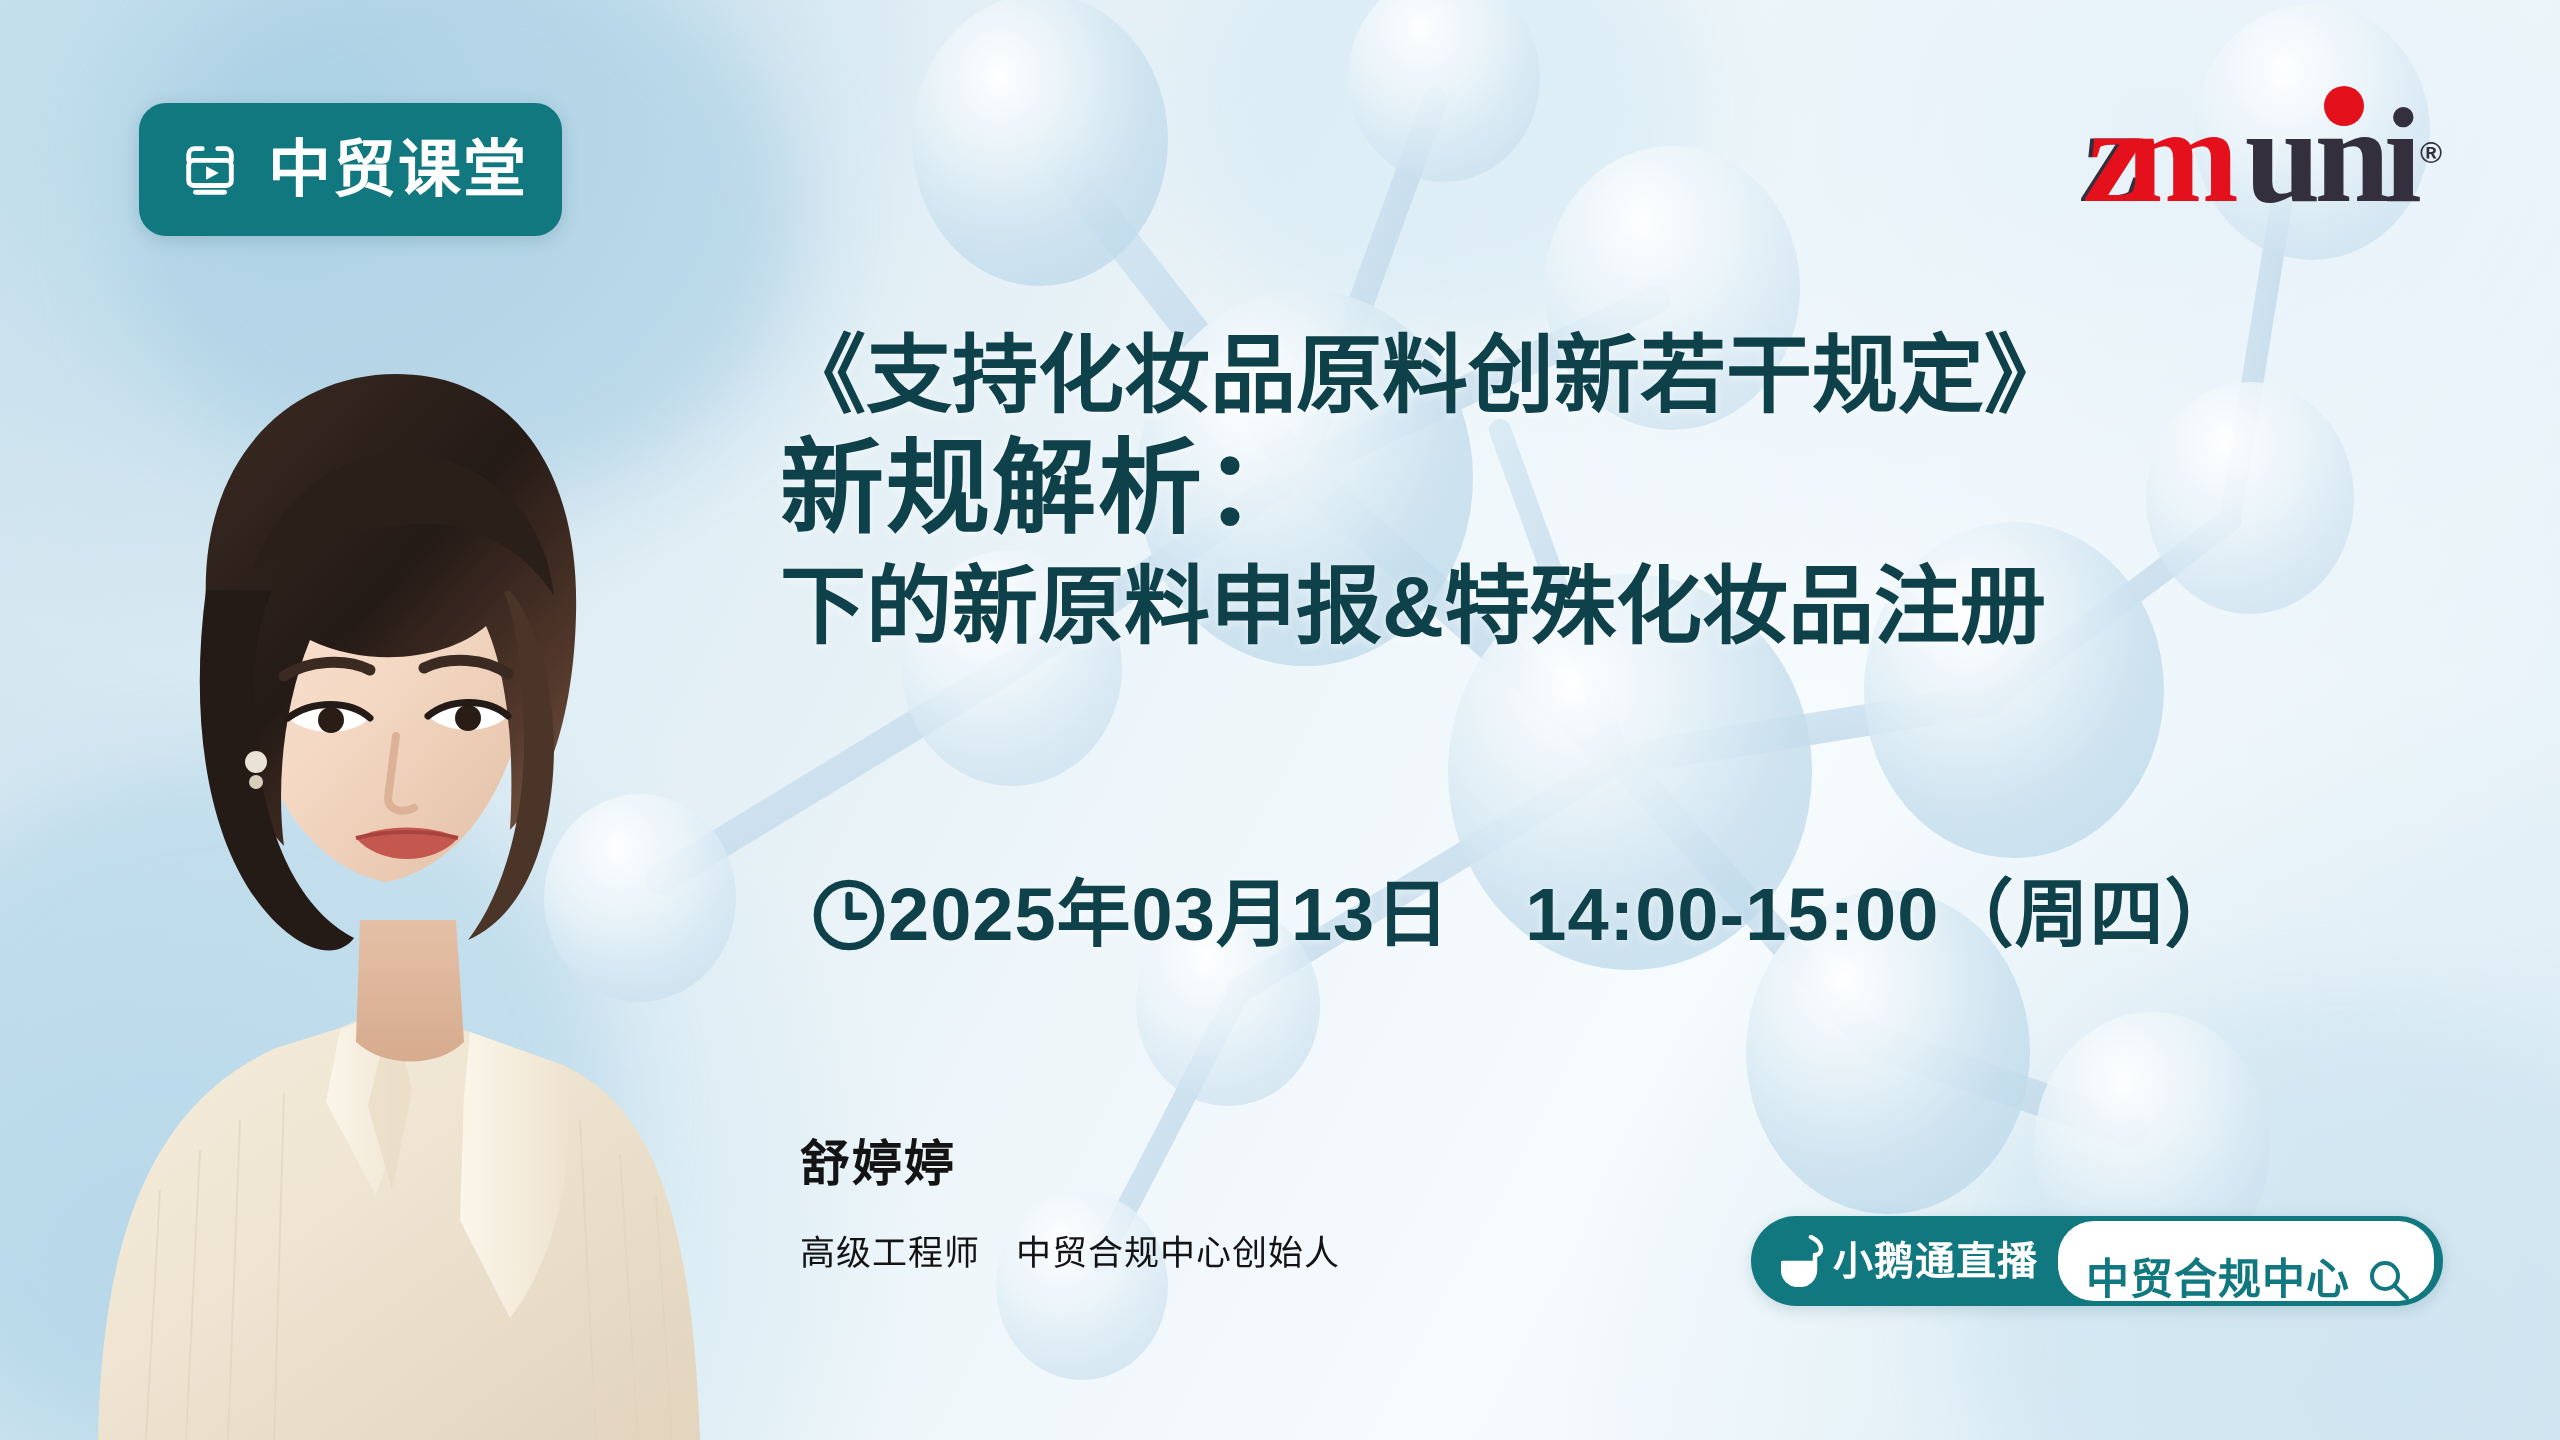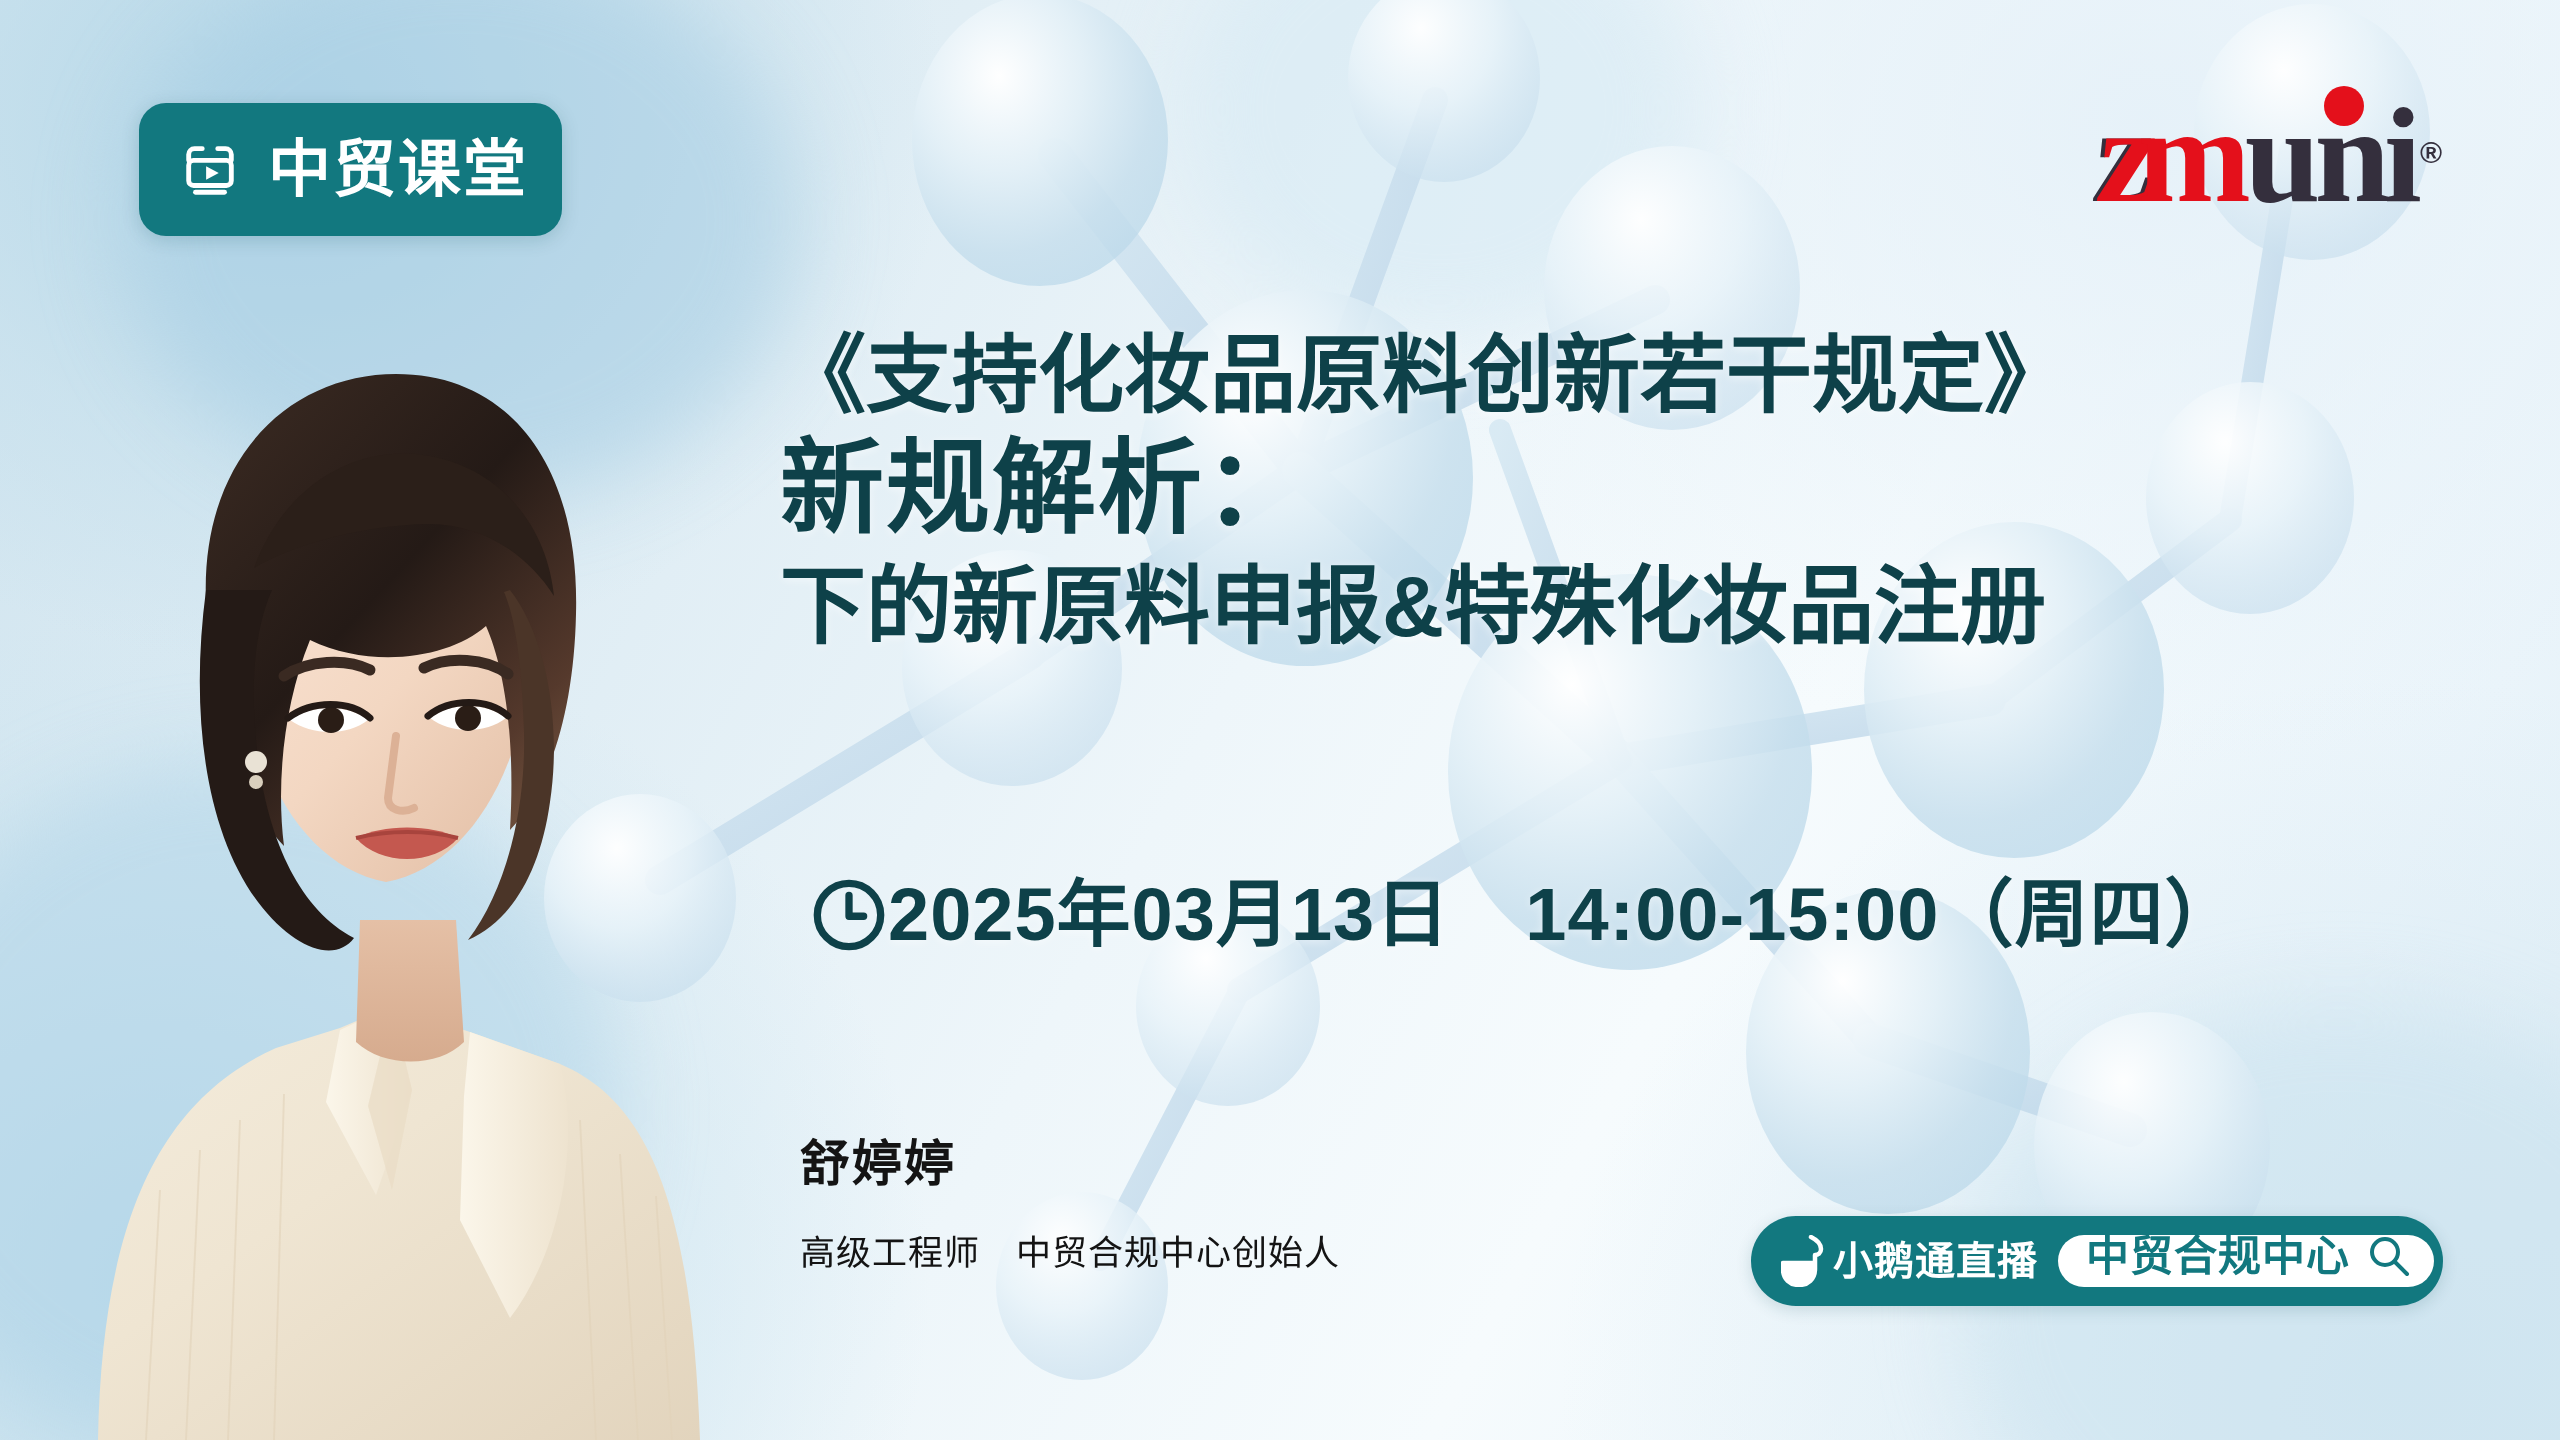--- a/index.html
+++ b/index.html
@@ -53,21 +53,21 @@
   }
   .logo .mark{
     position:relative;
     font-family:"Liberation Serif","DejaVu Serif",serif;
     font-size:136px;font-weight:700;line-height:.94;
     letter-spacing:-6px;
     display:flex;align-items:baseline;
   }
   .logo .lz{color:#e4101b;position:relative;z-index:2;transform:skewX(-6deg);margin-right:-16px;}
   .logo .lm{color:#e4101b;position:relative;z-index:2;}
-  .logo .luni{color:#342f3d;position:relative;z-index:1;}
+  .logo .luni{color:#342f3d;position:relative;z-index:1;margin-left:12px;}
   .logo .zshadow{
     position:absolute;left:-4px;top:0;color:#342f3d;z-index:0;
     transform:skewX(-6deg);
   }
   .logo .dot{
     position:absolute;width:40px;height:40px;border-radius:50%;
     background:#e4101b;right:52px;top:-6px;z-index:4;
   }
   .logo .reg{
     font-family:"Liberation Sans","DejaVu Sans",sans-serif;
@@ -125,22 +125,22 @@
     padding:0 9px 0 30px;box-sizing:border-box;
     box-shadow:0 4px 16px rgba(10,75,85,.16);
   }
   .livepill .gicon{width:44px;height:52px;flex:0 0 auto;margin-right:8px;}
   .livepill .ltxt{
     color:#fff;font-size:40px;font-weight:700;white-space:nowrap;
     letter-spacing:1px;line-height:1;margin-right:20px;
     font-family:"Liberation Sans","DejaVu Sans",sans-serif;
   }
   .livepill .searchbox{
-    height:52px;background:#fff;border-radius:36px;
-    display:flex;align-items:flex-start;gap:18px;
+    height:80px;background:#fff;border-radius:36px;
+    display:flex;align-items:flex-end;gap:18px;
     padding:0 24px 0 28px;box-sizing:border-box;
   }
   .livepill .sv{
     color:#12787f;font-size:43px;font-weight:700;white-space:nowrap;
     letter-spacing:1px;line-height:1;
     font-family:"Liberation Sans","DejaVu Sans",sans-serif;
   }
   .livepill .sicon{width:42px;height:42px;flex:0 0 auto;}
 </style>
 </head>

